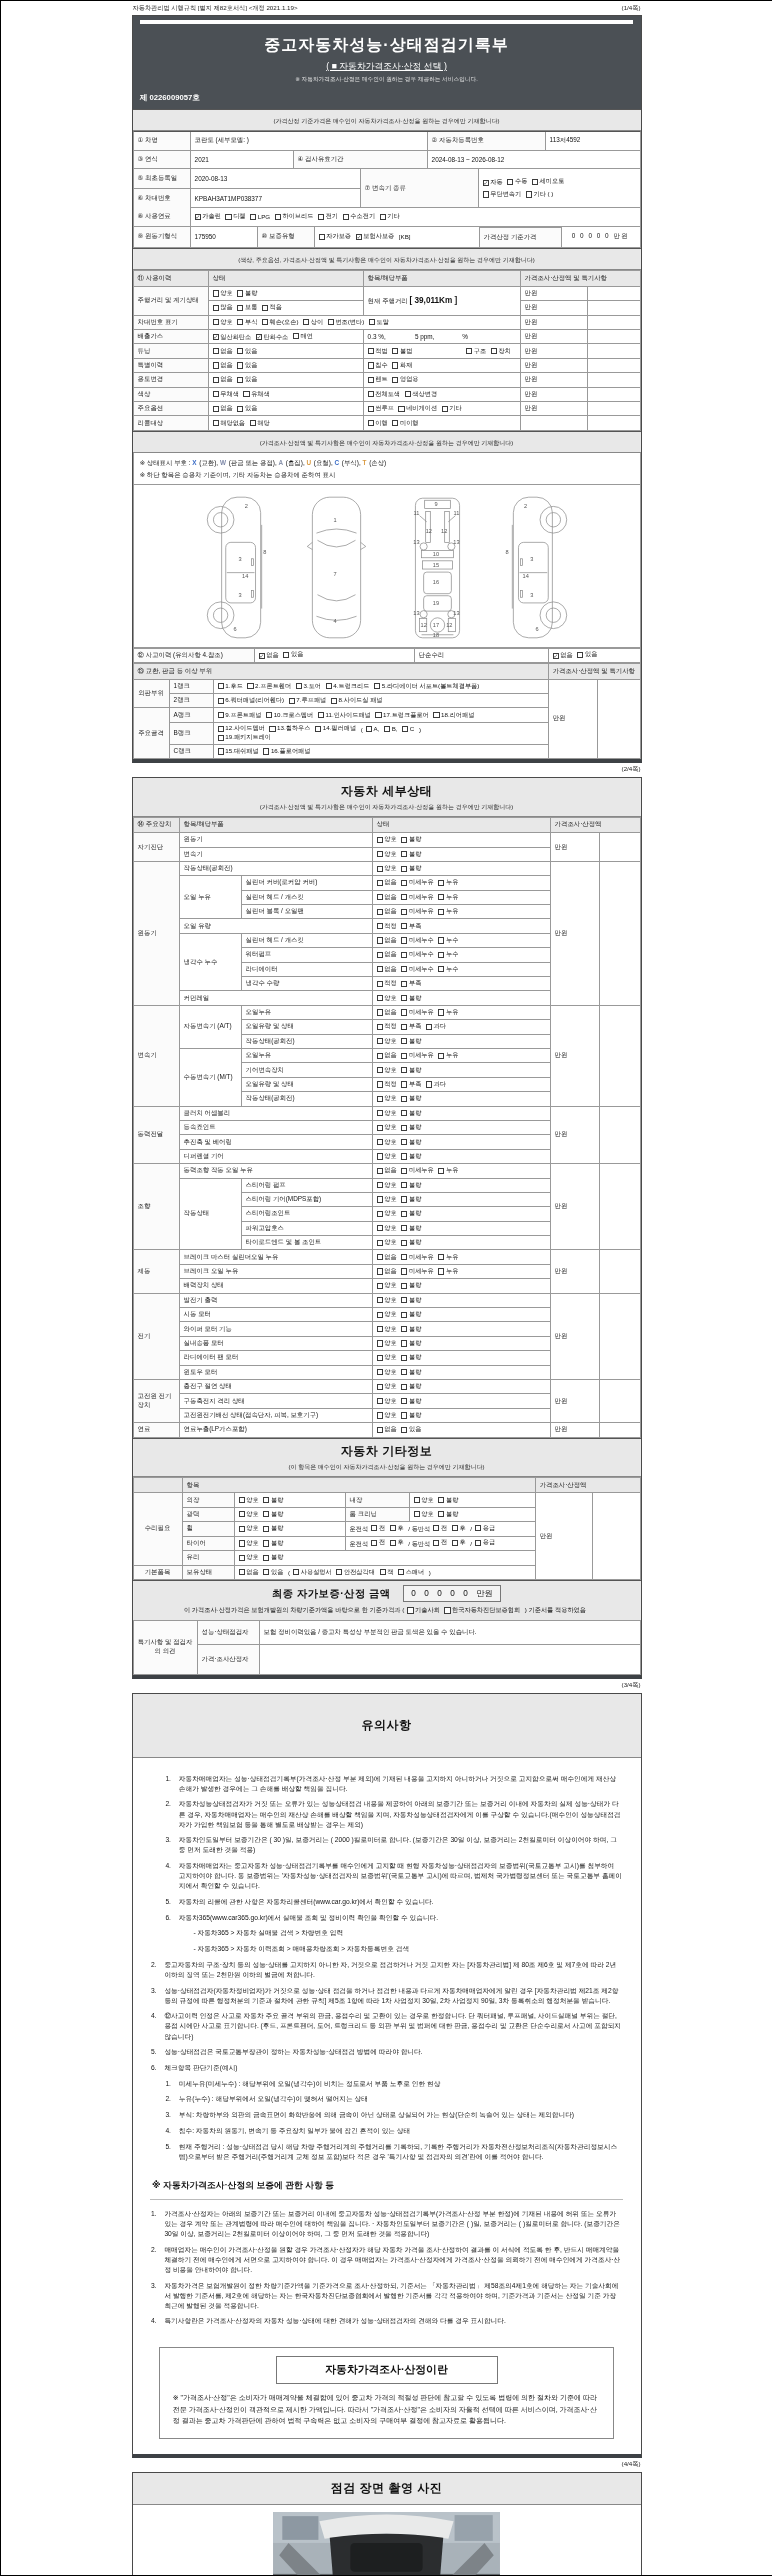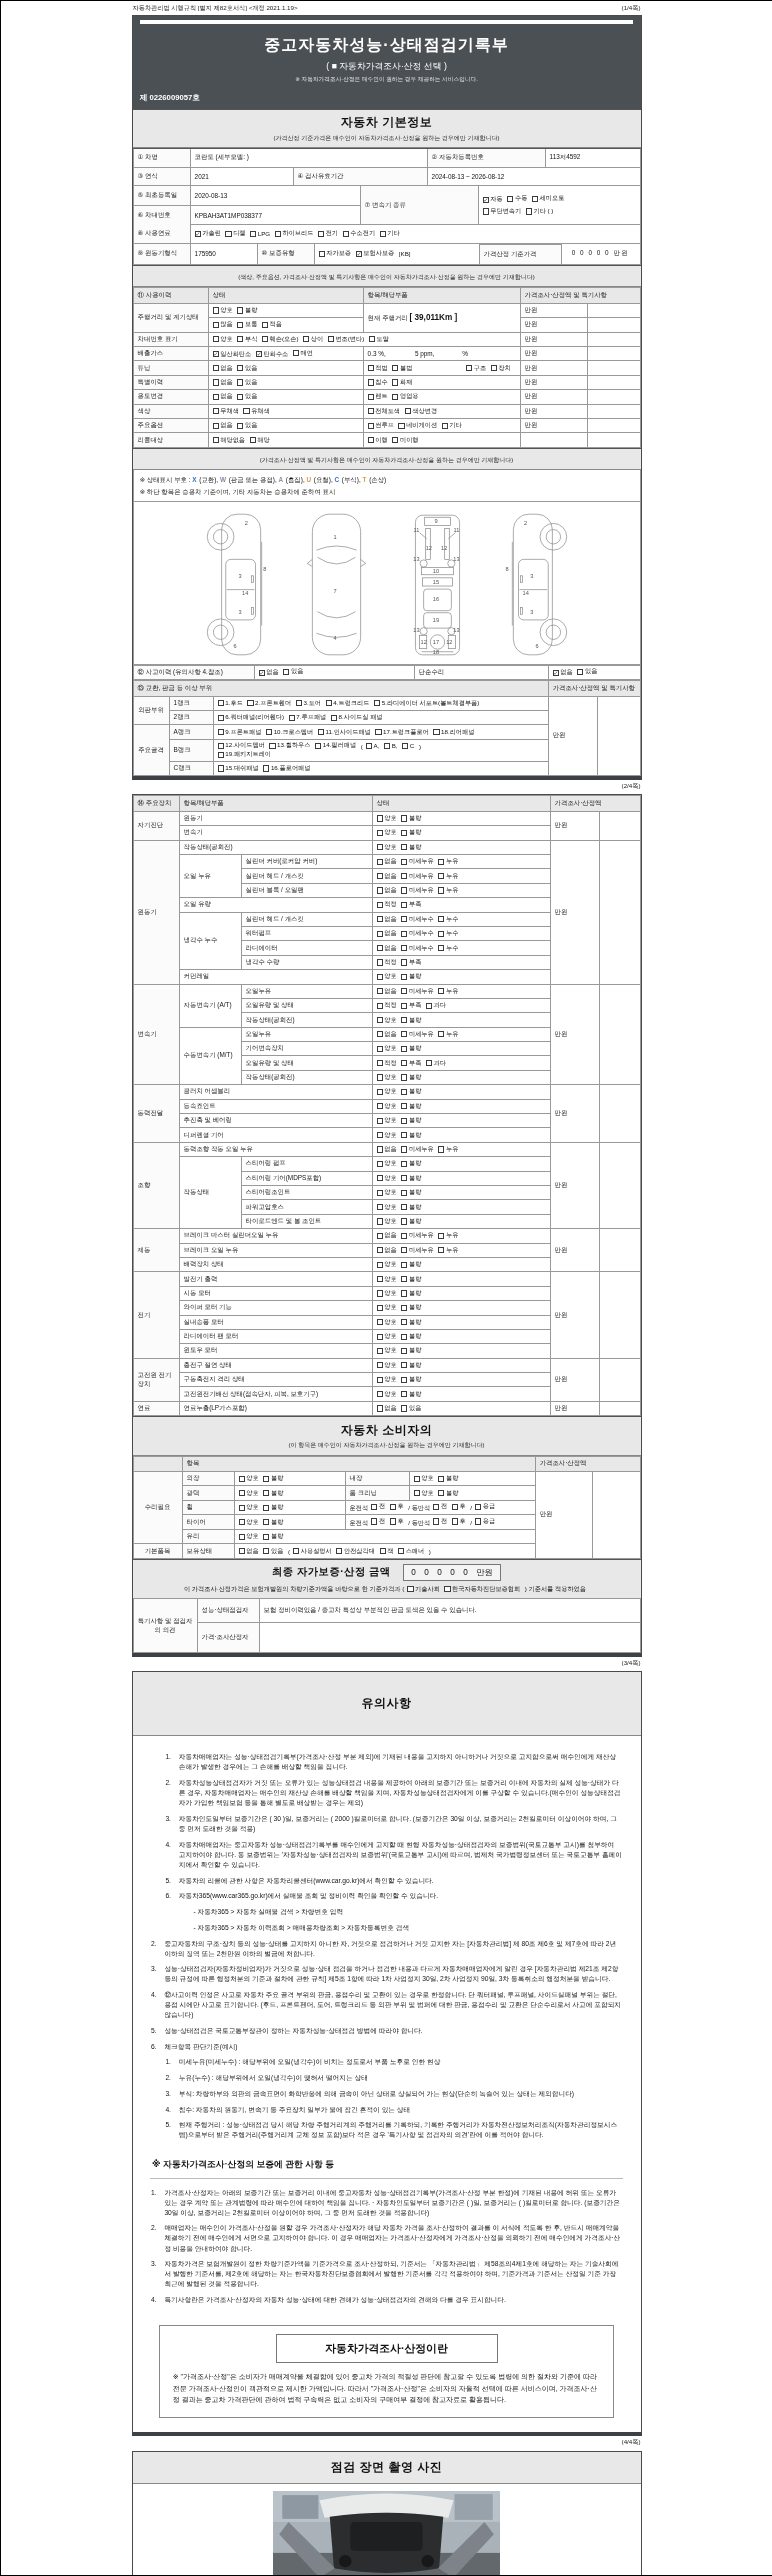--- a/index.html
+++ b/index.html
@@ -7,21 +7,21 @@
   *{box-sizing:border-box;}
   .sheet{position:relative;width:773px;height:2576px;border:0.5px solid #000;background:#fff;overflow:hidden;}
   .doc{width:510px;margin:0 auto;}
   .meta-row{display:flex;justify-content:space-between;font-size:6.2px;padding:3.1px 1px 1.5px;color:#222;}
   .pagemark{text-align:right;font-size:6.2px;padding:2.1px 1px 3.1px;color:#222;}
   .page{border:1px solid #4a4a4a;border-bottom:4.1px solid #3d4145;background:#fff;}
   
   .dark{background:#4b5055;color:#fff;padding:4.1px 7.2px 6.2px;}
   .dark .stripe{height:4.1px;background:#fff;margin-bottom:11.3px;}
   .dark h1{margin:0;font-size:16px;letter-spacing:1px;text-align:center;font-weight:bold;}
-  .dark .sub{text-align:center;font-size:8.8px;margin-top:5.2px;}
+  .dark .sub{text-align:center;font-size:8.8px;margin-top:5.2px;text-decoration:underline;}
   .dark .srv{text-align:center;font-size:5.7px;margin-top:3.1px;color:#e8e8e8;}
   .dark .docno{font-size:7.7px;font-weight:bold;margin-top:8.2px;}
   
   .sechead{background:#e8e8e8;border-top:1px solid #555;border-bottom:0.5px solid #888;text-align:center;padding:4.6px 0 4.1px;}
   .sechead h2{margin:0;font-size:12px;font-weight:bold;letter-spacing:0.5px;}
   .sechead .note{font-size:6px;margin-top:2.6px;color:#222;}
   
   .ck{display:inline-flex;align-items:center;margin-right:4.6px;white-space:nowrap;}
   .cb{display:inline-block;width:6.2px;height:6.2px;border:1px solid #3c3c3c;margin-right:1.5px;text-align:center;line-height:4.6px;font-size:5.7px;font-weight:bold;background:#fff;flex:none;}
   .cl{font-size:6.2px;}
@@ -89,21 +89,20 @@
   <div class="page">
     <div class="dark">
       <div class="stripe"></div>
       <h1>중고자동차성능·상태점검기록부</h1>
       <div class="sub">( ■ 자동차가격조사·산정 선택 )</div>
       <div class="srv">※ 자동차가격조사·산정은 매수인이 원하는 경우 제공하는 서비스입니다.</div>
       <div class="docno">제 0226009057호</div>
     </div>
 
     <div class="sechead">
-      <h2>자동차 기본정보</h2>
       <div class="note">(가격산정 기준가격은 매수인이 자동차가격조사·산정을 원하는 경우에만 기재합니다)</div>
     </div>
     <div class="binfo">
       <div class="brow" style="height:18.5px">
         <div class="bc bl" style="width:57px">① 차명</div>
         <div class="bc" style="width:237px">코란도 (세부모델: )</div>
         <div class="bc bl" style="width:118px">② 자동차등록번호</div>
         <div class="bc nb" style="flex:1">113저4592</div>
       </div>
       <div class="brow" style="height:18.5px">
@@ -641,20 +640,24 @@
                   <span class="cl">16.플로어패널</span>
                 </span></td>
       </tr>
     </tbody>
         </table>
   </div>
 
   <div class="pagemark">(2/4쪽)</div>
 
   <div class="page">
+    <div class="sechead" style="border-top:0">
+      <h2>자동차 세부상태</h2>
+      <div class="note">(가격조사·산정액 및 특기사항은 매수인이 자동차가격조사·산정을 원하는 경우에만 기재합니다)</div>
+    </div>
     <table class="tbl">
       <colgroup>
             <col style="width:46px">
             <col style="width:62px">
             <col style="width:131px">
             <col style="width:178px">
             <col style="width:49px">
             <col>
           </colgroup>
       <thead>
@@ -1154,21 +1157,21 @@
                   <span class="cb"></span>
                   <span class="cl">있음</span>
                 </span></td>
               <td rowspan="1" class="dprice">만원</td>
               <td rowspan="1"></td>
             </tr>
           </tbody>
     </table>
 
     <div class="sechead">
-      <h2>자동차 소비자의</h2>
+      <h2>자동차 기타정보</h2>
       <div class="note">(이 항목은 매수인이 자동차가격조사·산정을 원하는 경우에만 기재합니다)</div>
     </div>
     <table class="tbl">
       <colgroup>
             <col style="width:49px">
             <col style="width:52px">
             <col style="width:111px">
             <col style="width:64px">
             <col style="width:126px">
             <col style="width:57px">

